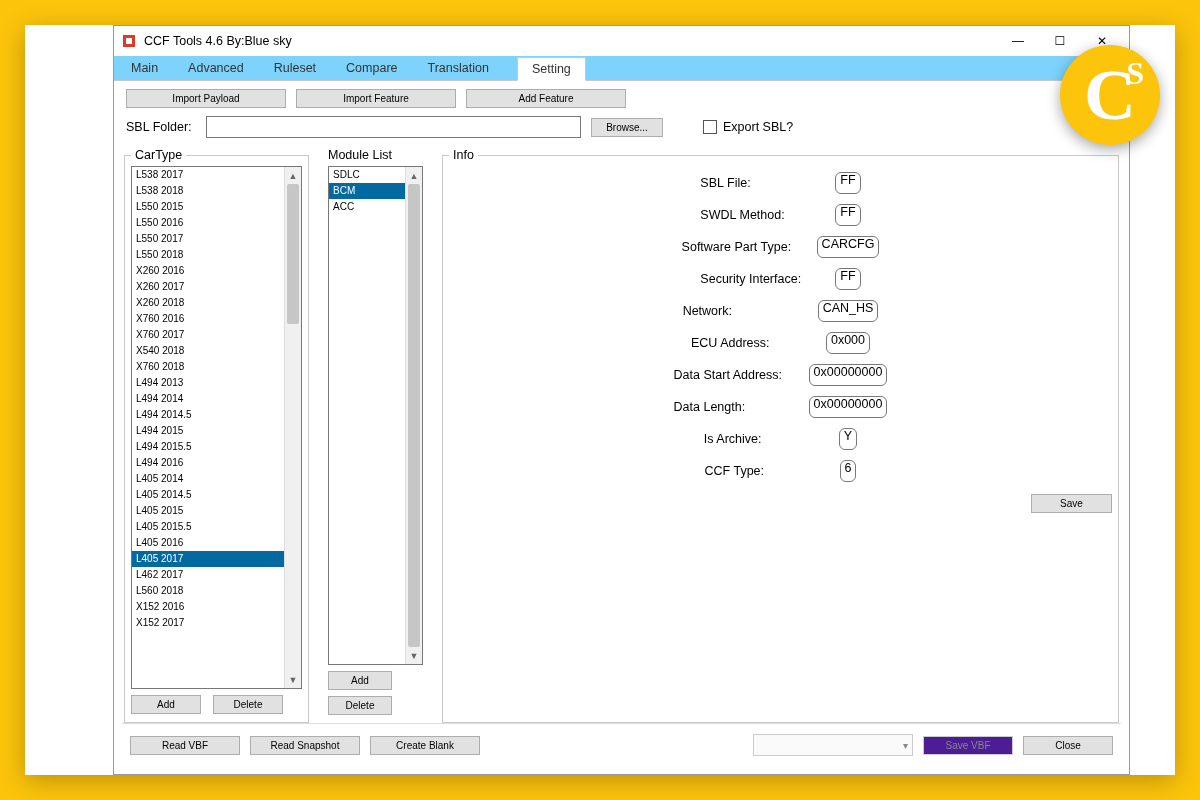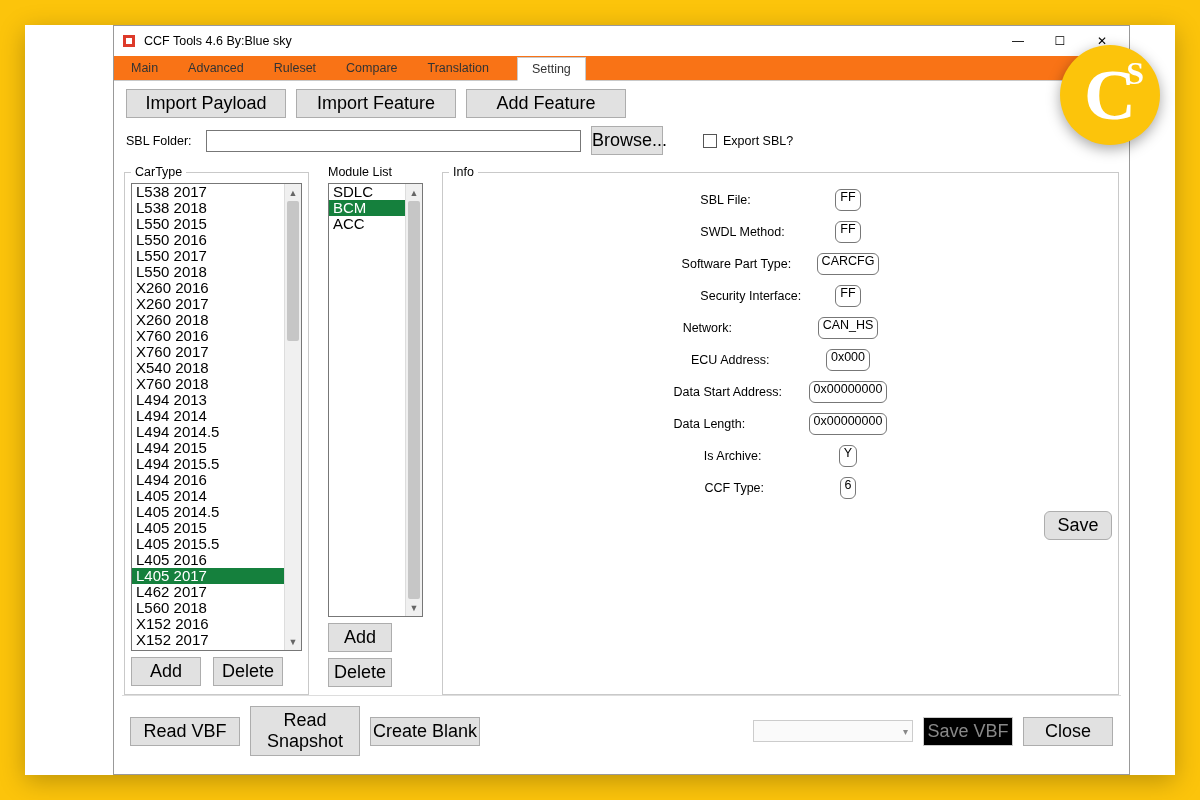--- a/index.html
+++ b/index.html
@@ -11,68 +11,68 @@
   .badge .big { font-family: Georgia, 'Times New Roman', serif; font-size:72px; color:#fff; font-weight:700; line-height:1; }
   .badge .small { position:absolute; top:10px; right:16px; font-family: Georgia, serif; font-size:32px; color:#fff; font-weight:700; }
 
   .win { position:absolute; left:88px; top:0px; right:45px; bottom:0px; border:1px solid #999; background:#fff; display:flex; flex-direction:column; }
   .titlebar { height:30px; display:flex; align-items:center; padding:4px 6px; background:#fff; }
   .titlebar .icon { width:18px; height:18px; margin-right:6px; display:inline-flex; align-items:center; justify-content:center;}
   .titlebar .title { flex:1; font-size:12.5px; }
   .wbuttons { display:flex; gap:0; }
   .wbtn { width:42px; height:26px; display:flex; align-items:center; justify-content:center; font-size:12px; }
 
-  .tabbar { display:flex; background:#f97316; border-bottom:1px solid #c9c9c9; padding-left:2px;}
+  .tabbar { display:flex; background:#7dd3fc; border-bottom:1px solid #c9c9c9; padding-left:2px;}
   .tab { padding:4px 14px 4px 14px; font-size:12.5px; border:1px solid transparent; color:#333; cursor:default; }
   .tab.active { background:#fff; border:1px solid #c9c9c9; border-bottom:1px solid #fff; position:relative; top:1px;margin-left:13px; }
 
   .content { flex:1; display:flex; flex-direction:column; padding:8px 8px 8px 8px; }
 
   .toprow { display:flex; gap:10px; padding:0px 4px 8px 4px; align-items:center; }
-  .btn { background:#e1e1e1; border:1px solid #adadad; padding:3px 0; text-align:center; cursor:default; font-size:18px; }
+  .btn { background:#e1e1e1; border:1px solid #adadad; padding:3px 0; text-align:center; cursor:default; font-size:10px; }
   .btn.w160 { width:160px; }
   .btn.w80 { width:72px; }
-  .btn.disabled { color:#888; border-color:#ccc; background:#000000; }
+  .btn.disabled { color:#888; border-color:#ccc; background:#4c1d95; }
 
   .sblrow { display:flex; align-items:center; gap:10px; padding:0 4px 10px 4px; }
   .sblrow .lbl { width:70px; }
   .txtbox { border:1px solid #777; height:22px; background:#fff; padding:0 4px; font-size:12.5px; }
   .sblrow .txt { width:375px; }
   .check { display:flex; align-items:center; gap:6px; }
   .checkbox { width:14px; height:14px; border:1px solid #555; display:inline-block;}
 
   .cols { flex:1; display:flex; gap:19px; min-height:0; padding:0 2px; }
   fieldset { border:1px solid #c9c9c9; padding:4px 6px 8px 6px; margin:0; position:relative; }
   legend { font-size:12.5px; padding:0 4px; }
 
   .col-car { width:185px; display:flex; flex-direction:column;}
   .col-mod { width:95px; display:flex; flex-direction:column;}
   .col-info { flex:1; }
 
   .listwrap { flex:1; border:1px solid #777; background:#fff; position:relative; margin-bottom:6px; display:flex;}
   .listinner { flex:1; overflow:hidden; }
-  .listinner .item { padding:0px 4px; line-height:16px; font-size:15px; white-space:nowrap; }
-  .item.selected { background:#15803d; color:#fff; }
+  .listinner .item { padding:0px 4px; line-height:16px; font-size:10px; white-space:nowrap; }
+  .item.selected { background:#0369a1; color:#fff; }
   .scrollbar { width:17px; background:#f0f0f0; border-left:1px solid #ddd; position:relative; }
   .sbtn { height:17px; display:flex; align-items:center; justify-content:center; font-size:9px; color:#666; background:#f0f0f0; }
   .thumb { position:absolute; left:2px; right:2px; background:#c6c6c6; border-radius:2px; }
 
   .rowbtns { display:flex; gap:12px; }
 
   .col-car fieldset { flex:1; display:flex; flex-direction:column; }
   .col-mod fieldset { flex:1; display:flex; flex-direction:column; border:none; padding-left:0; padding-right:0;}
   .col-mod legend{padding-left:0;}
 
   .info fieldset { height:100%; }
   .infogrid { display:flex; flex-direction:column; gap:10px; padding:6px 4px;align-items:center; }
   .frow { display:flex; align-items:center; }
   .frow .flabel { width:135px; }
   .frow .fval { flex:1;border-radius:6px; }
   .saverow { display:flex; justify-content:flex-end; margin-top:6px; }
-  .savebtn{ width:68px;border-radius:6px;}
+  .savebtn{ width:81px;}
 
   .modcol-inner{flex:1; display:flex; flex-direction:column;}
   .mod-btns { display:flex; flex-direction:column; gap:6px; margin-top:auto; align-items:flex-start;}
   .mod-btns .btn{width:64px;}
 
   .footer { display:flex; align-items:center; padding:10px 8px; gap:10px; border-top:1px solid #ddd; }
   .footer .btn { width:110px; }
   .footer .spacer{flex:1;}
   .combo { width:160px; height:22px; border:1px solid #ccc; background:#fafafa; display:flex; align-items:center; justify-content:flex-end; padding-right:4px;}
   .combo .arrow{font-size:10px; color:#888;}

